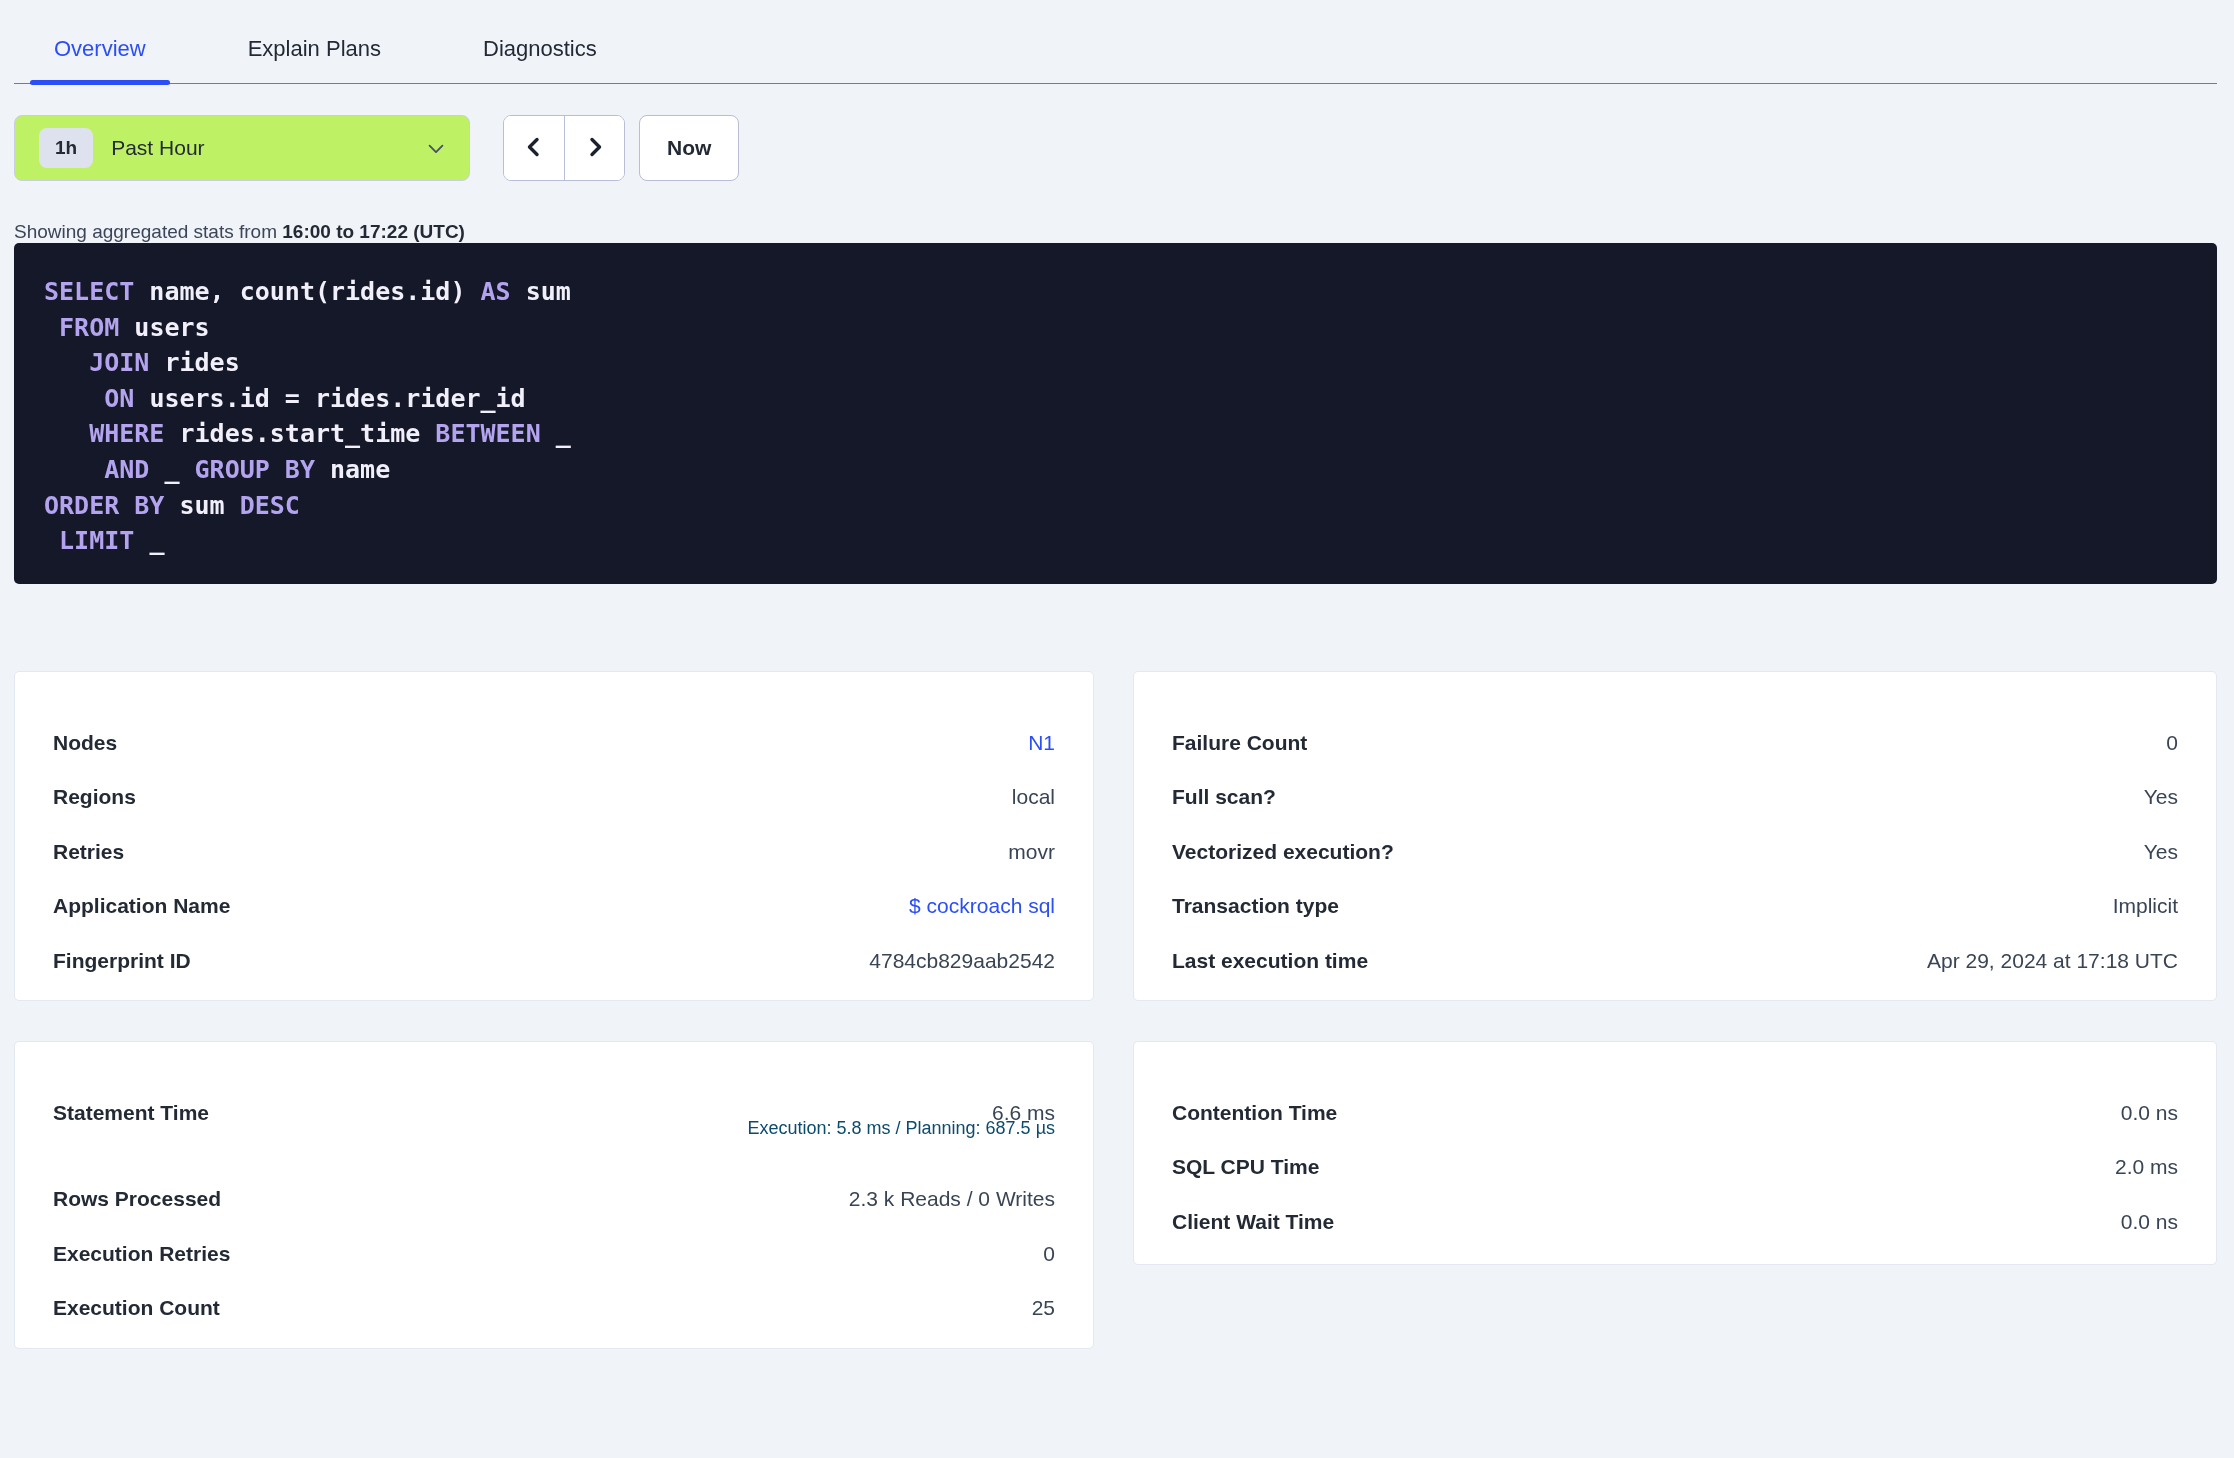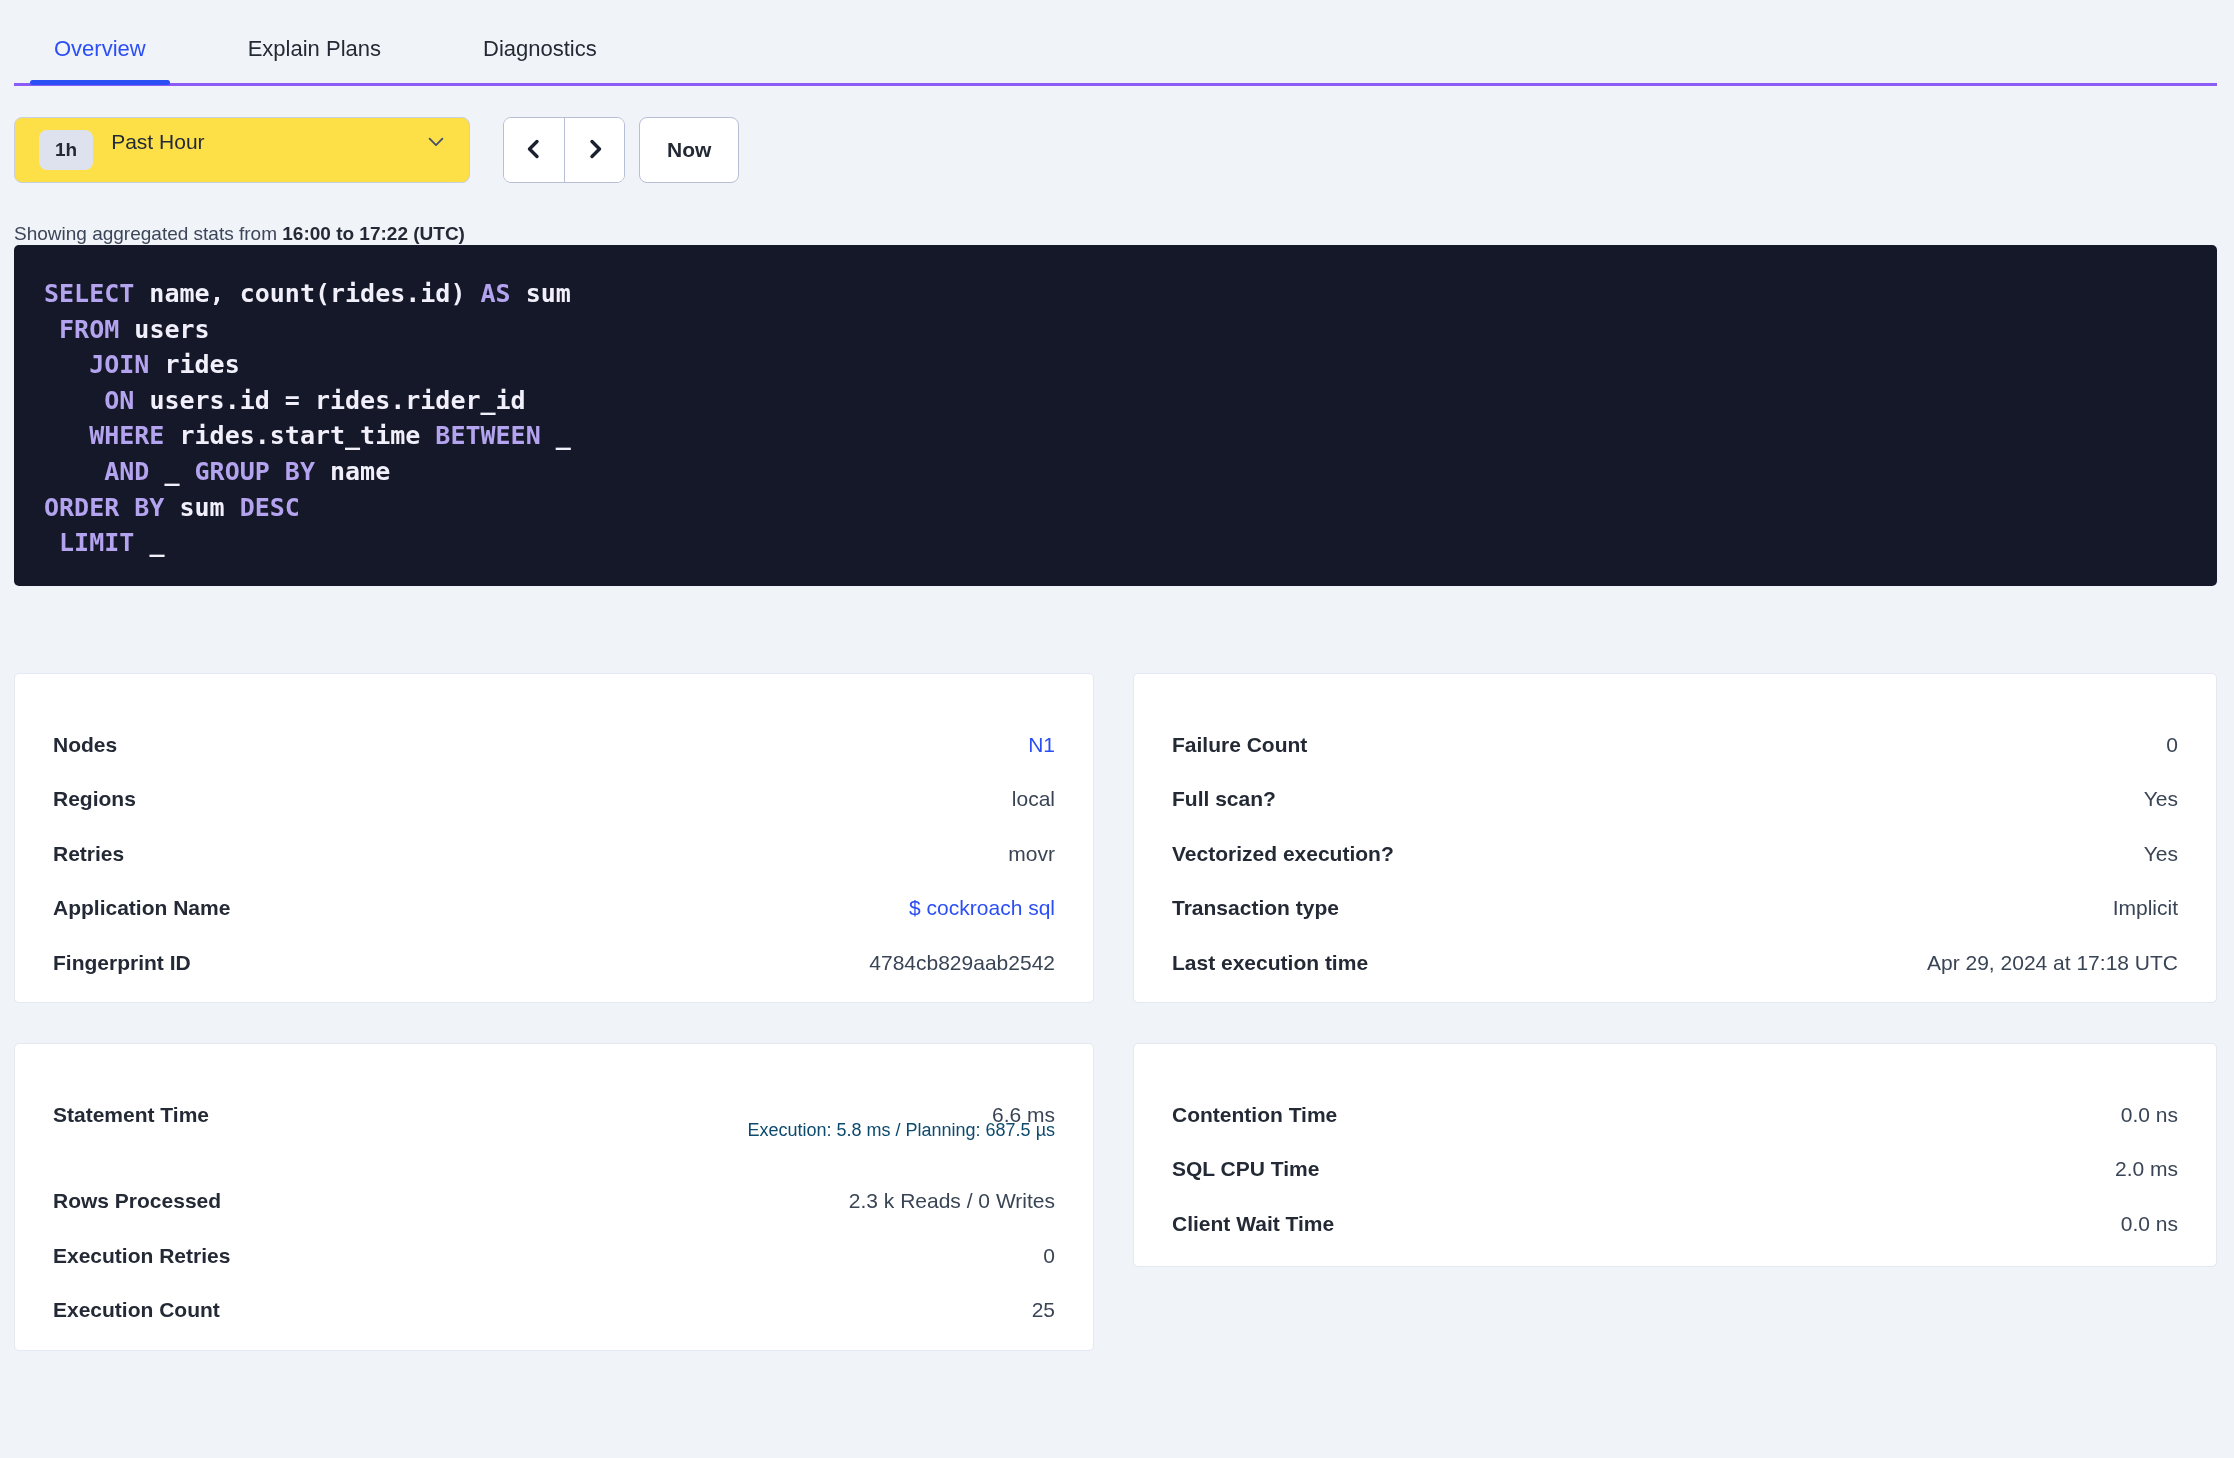--- a/index.html
+++ b/index.html
@@ -20,21 +20,21 @@
     color:#242a35;
     letter-spacing:.2px;
   }
 
   
   .tabs {
     display:flex;
     gap:54px;
     padding-left:16px;
     margin-top:36px;
-    border-bottom:3px solid #8b5cf6;
+    border-bottom:1px solid #8b5cf6;
   }
   .tab {
     position:relative;
     padding:0 24px 21px;
     font-size:22px;
     color:#242a35;
     cursor:pointer;
     white-space:nowrap;
   }
   .tab.active { color:#2b4ef5; }
@@ -44,25 +44,25 @@
     left:0; right:0; bottom:-2px;
     height:5px;
     border-radius:3px;
     background:#2b4ef5;
   }
 
   
   .toolbar { display:flex; align-items:center; margin-top:31px; }
   .time-picker {
     width:456px; height:66px;
-    background:#fde047;
+    background:#bef264;
     border:1px solid #c9cfdf;
     border-radius:8px;
-    display:flex; align-items:flex-start;
-    padding:12px 22px 0 24px;
+    display:flex; align-items:center;
+    padding:0 22px 0 24px;
     cursor:pointer;
   }
   .range-badge {
     background:#dee2ee;
     border-radius:8px;
     padding:9px 16px;
     font-size:19px;
     font-weight:700;
     color:#242a35;
   }

